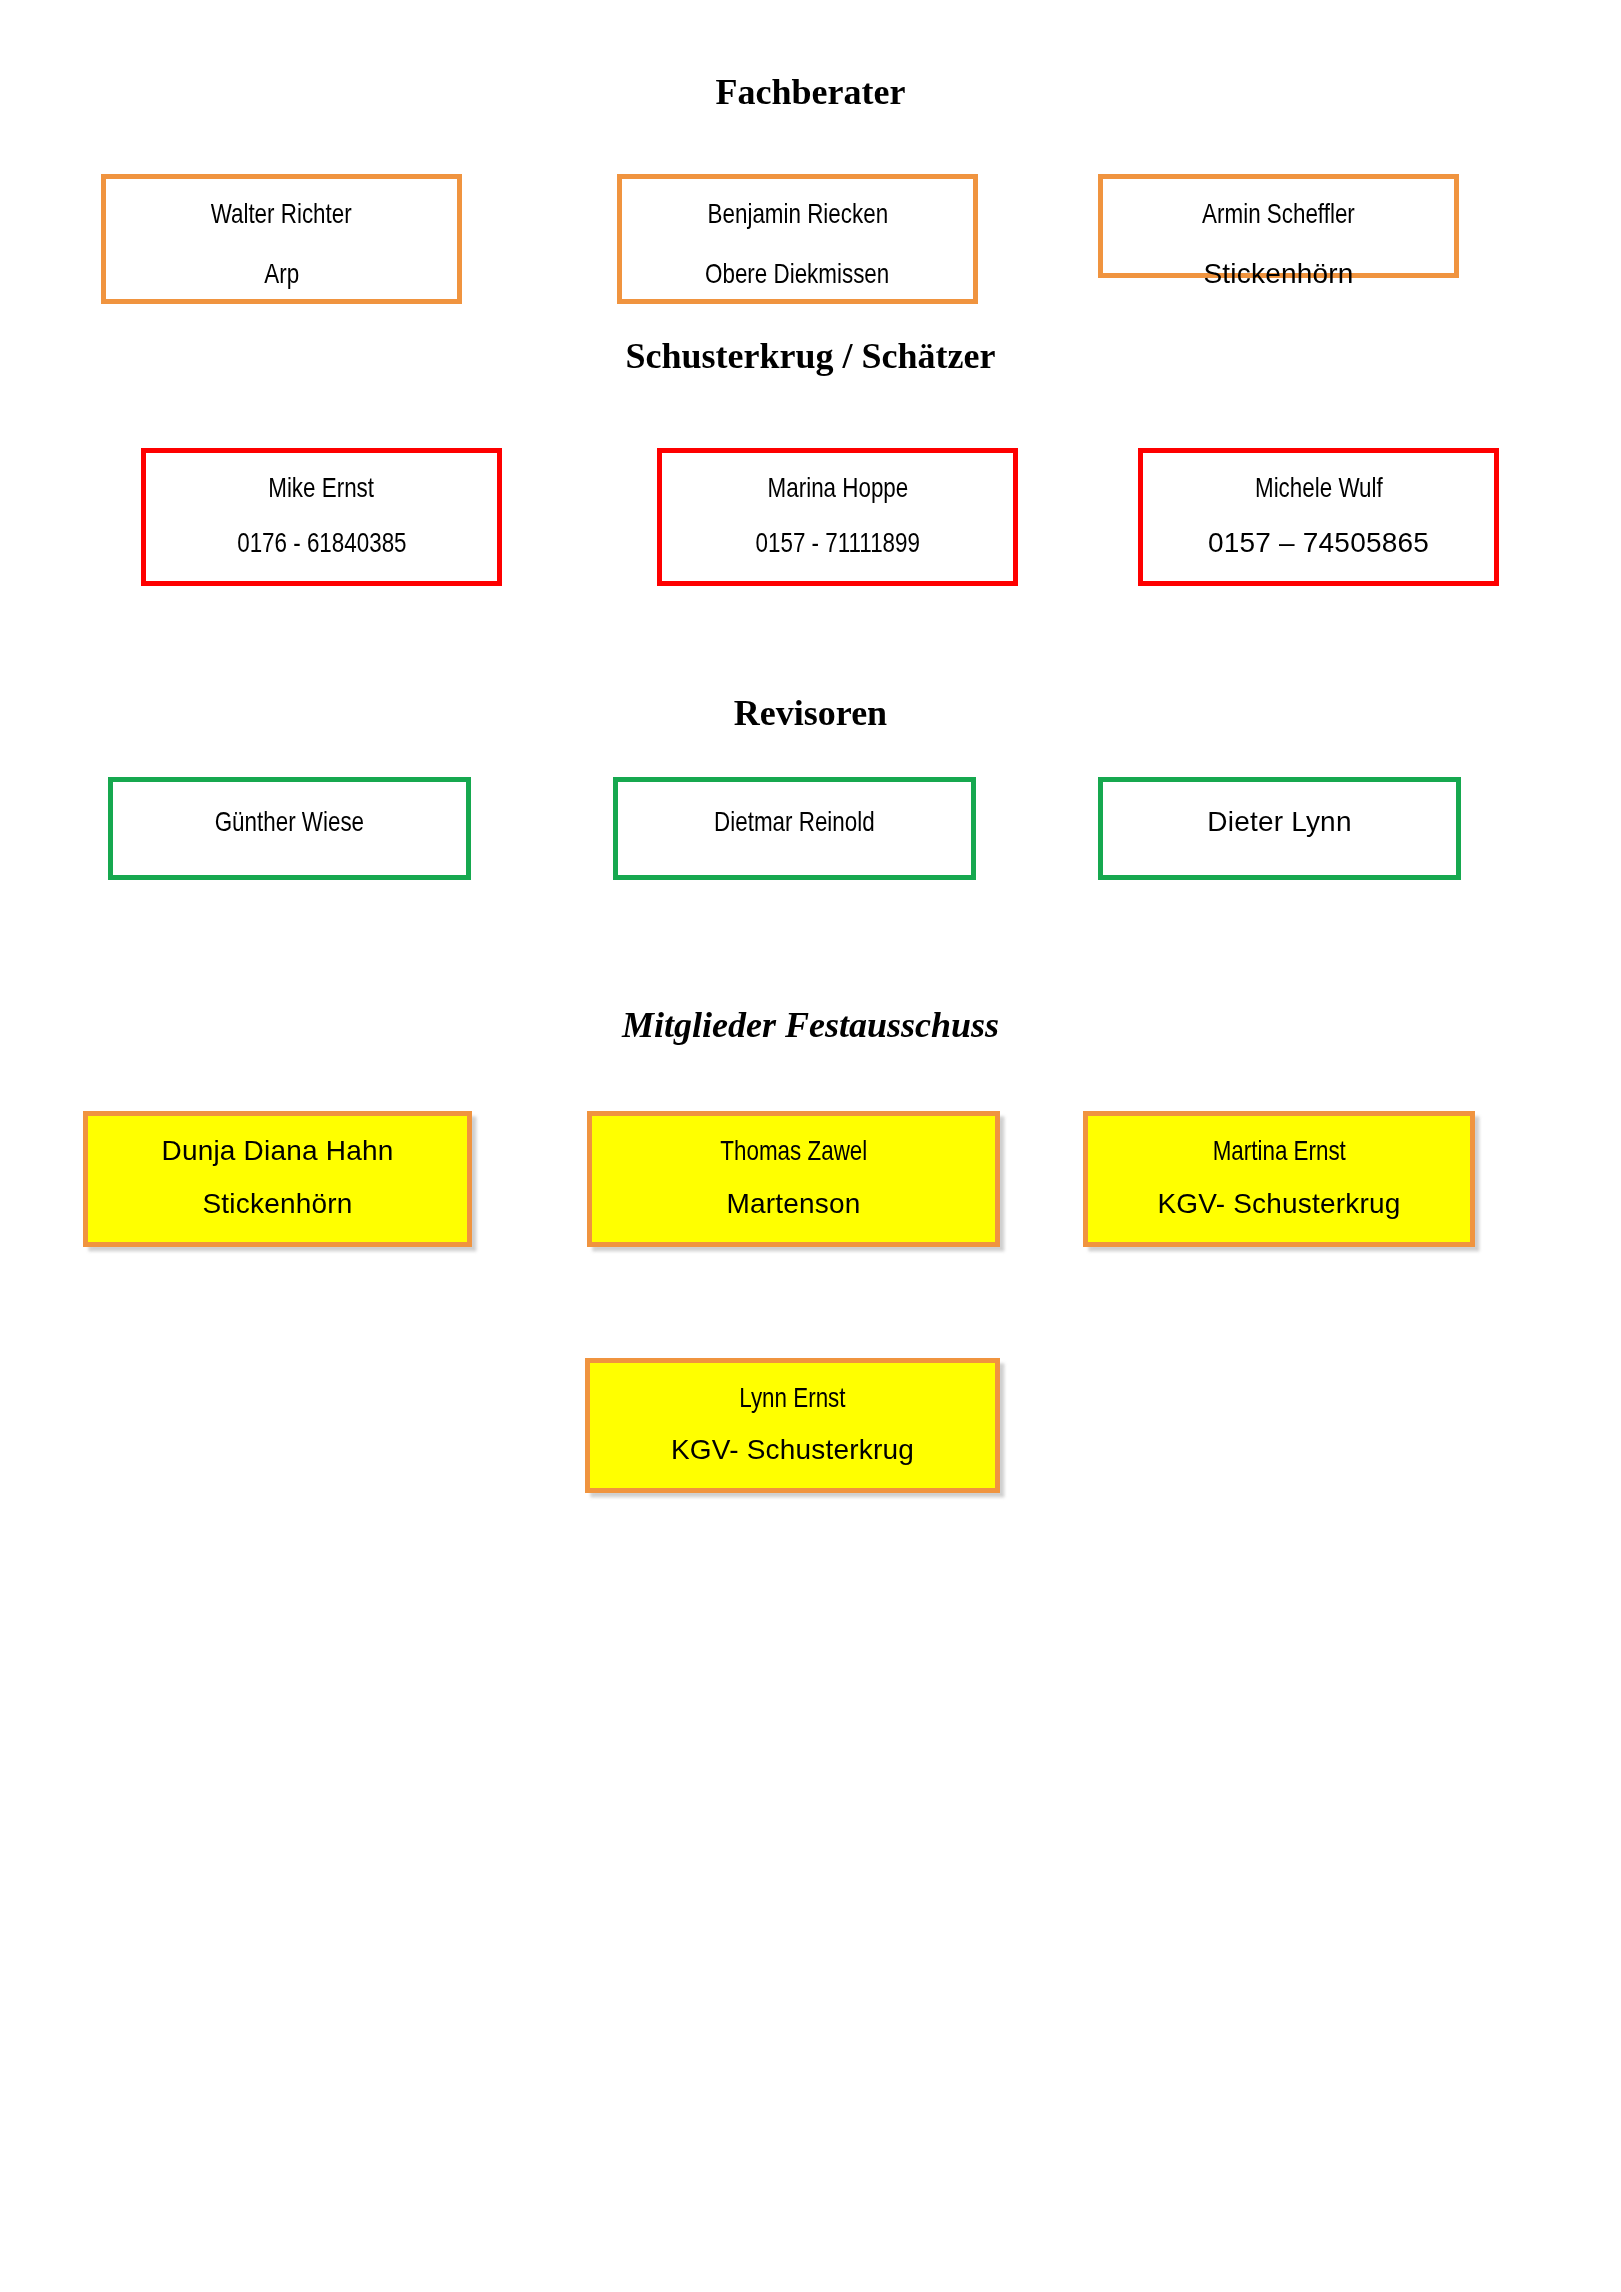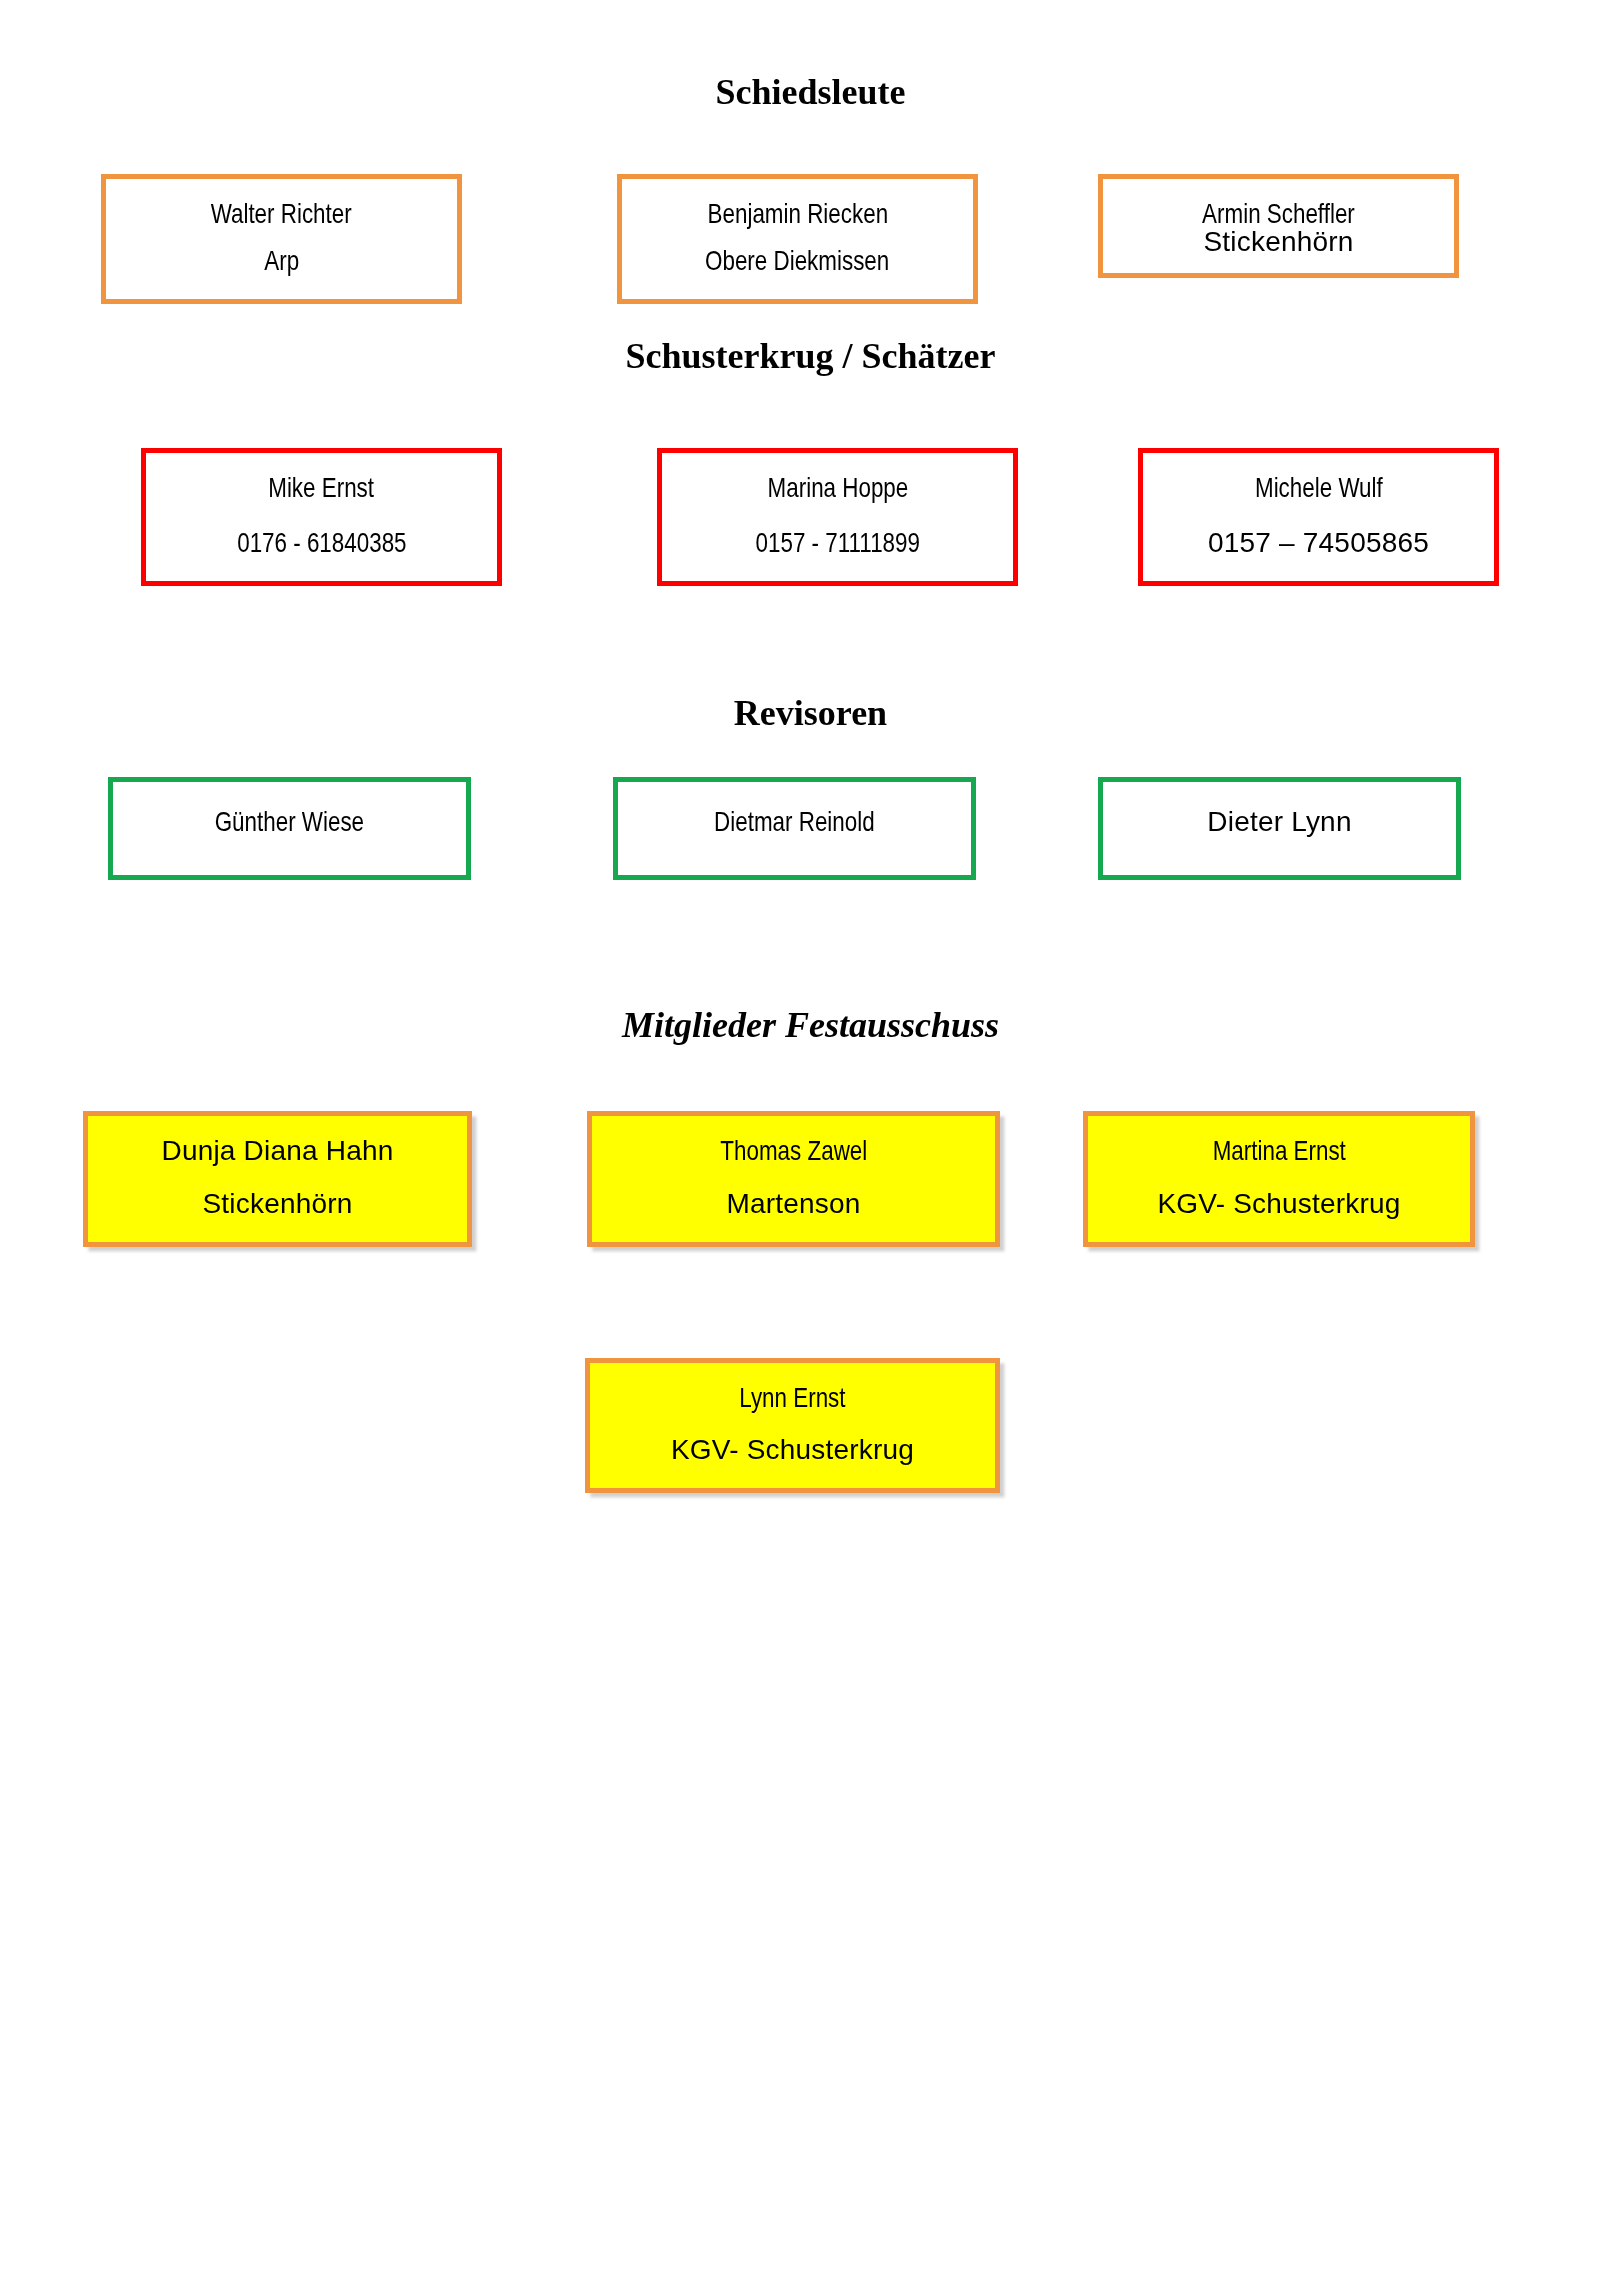--- a/index.html
+++ b/index.html
@@ -39,21 +39,21 @@
     flex-direction: column;
     align-items: center;
     justify-content: space-between;
     text-align: center;
     padding: 20.6px 7.8px 24.5px 7.8px;
   }
   .card.single {
     justify-content: flex-start;
     padding-top: 25.5px;
   }
-  .card.orange { border: 5.9px solid #F0943F; }
+  .card.orange { border: 5.9px solid #F0943F; gap: 32px; }
   .card.red    { border: 5.9px solid #FE0000; margin-left: 40px; }
   .card.green  { border: 5.9px solid #16A84F; }
   .card.yellow {
     border: 5.9px solid #F0943F;
     background: #FFFF00;
     box-shadow: 4.9px 4.9px 2.9px rgba(150, 150, 150, 0.45);
   }
   .txt {
     font-size: 27.4px;
     line-height: 1;
@@ -71,21 +71,21 @@
   .cal {
     font-size: 28px;
     letter-spacing: 0.2px;
   }
 </style>
 </head>
 <body>
 
 <div class="page">
 
-  <div class="heading" style="top:71px">Schiedsleute</div>
+  <div class="heading" style="top:71px">Fachberater</div>
 
   <div class="card orange" style="left:101px; top:174px; width:361px; height:130px">
     <span class="txt narrow">Walter Richter</span>
     <span class="txt narrow">Arp</span>
   </div>
 
   <div class="card orange" style="left:617px; top:174px; width:361px; height:130px">
     <span class="txt narrow">Benjamin Riecken</span>
     <span class="txt narrow">Obere Diekmissen</span>
   </div>

